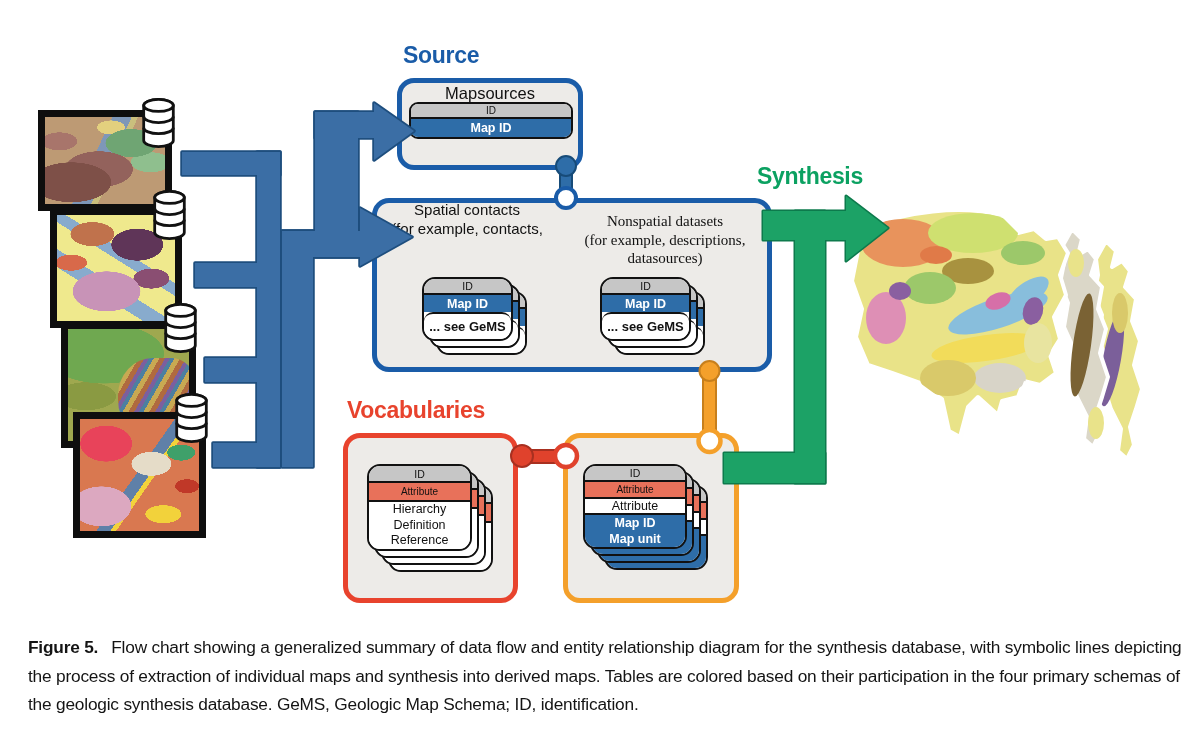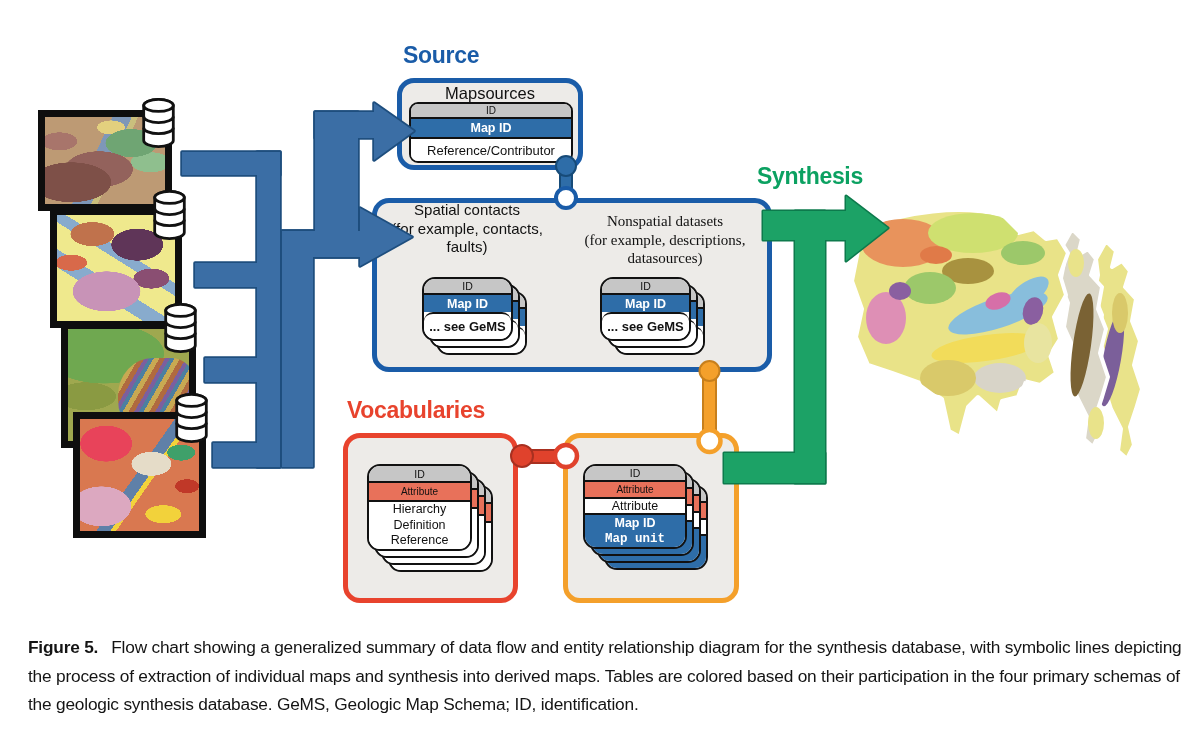--- a/index.html
+++ b/index.html
@@ -29,21 +29,21 @@
 
   
   .card{position:absolute;border:2.5px solid #111;border-radius:13px;background:#fff;overflow:hidden;
         box-sizing:border-box;z-index:2;}
   .cr{display:flex;align-items:center;justify-content:center;border-top:2px solid #111;box-sizing:border-box;}
   .cr:first-child{border-top:none;}
   .cr-gray{background:#C6C6C6;font-size:10.5px;}
   .cr-blue{background:#2E6DA8;color:#fff;font-weight:bold;font-size:12.5px;}
   .cr-salmon{background:#E8715A;font-size:10px;}
   .cr-white{background:#fff;font-size:12.5px;}
-  .cr-nosep{border-top:none;font-family:Liberation Mono, monospace;}
+  .cr-nosep{border-top:none;}
   .sd-card{width:91px;}
   .sd-card .h1{height:14px;} .sd-card .h2{height:19px;} .sd-card .h3{height:27px;font-weight:bold;font-size:13px;border-radius:9px;}
   .vc-card{width:105px;}
   .vc-card .h1{height:15px;} .vc-card .h2{height:19px;}
   .vc-card .hf{height:49px;flex-direction:column;justify-content:center;line-height:15.5px;font-size:12.5px;}
   .ac-card{width:104px;}
   .ac-card .h1{height:14px;} .ac-card .h2{height:17px;} .ac-card .h3{height:16px;}
   .ac-card .h4{height:17px;} .ac-card .h5{height:17px;}
 
   
@@ -151,27 +151,25 @@
 
   <div class="box box-blue" style="left:397px;top:78px;width:186px;height:92px;"></div>
   <div class="box box-blue" style="left:372px;top:198px;width:400px;height:174px;"></div>
   <div class="box box-red" style="left:343px;top:433px;width:175px;height:170px;"></div>
   <div class="box box-orange" style="left:563px;top:433px;width:176px;height:170px;"></div>
 
   <div class="ms-title" style="left:405px;top:84px;width:170px;">Mapsources</div>
   <div class="ms-table" style="left:409px;top:102px;width:160px;">
     <div class="trow t-gray">ID</div>
     <div class="trow t-blue">Map ID</div>
-    <div class="trow t-white">Reference/Contributor</div>
   </div>
 
   <div class="dstitle" style="left:360px;top:201px;width:214px;">
     <div>Spatial contacts</div>
     <div>(for example, contacts,</div>
-    <div>faults)</div>
   </div>
   <div class="dstitle" style="left:556px;top:212px;width:218px;font-family:Liberation Serif, serif;">
     <div>Nonspatial datasets</div>
     <div>(for example, descriptions,</div>
     <div>datasources)</div>
   </div>
 
   <div class="card sd-card" style="left:436px;top:291px;">
     <div class="cr cr-gray h1"></div>
       <div class="cr cr-blue h2"></div>

